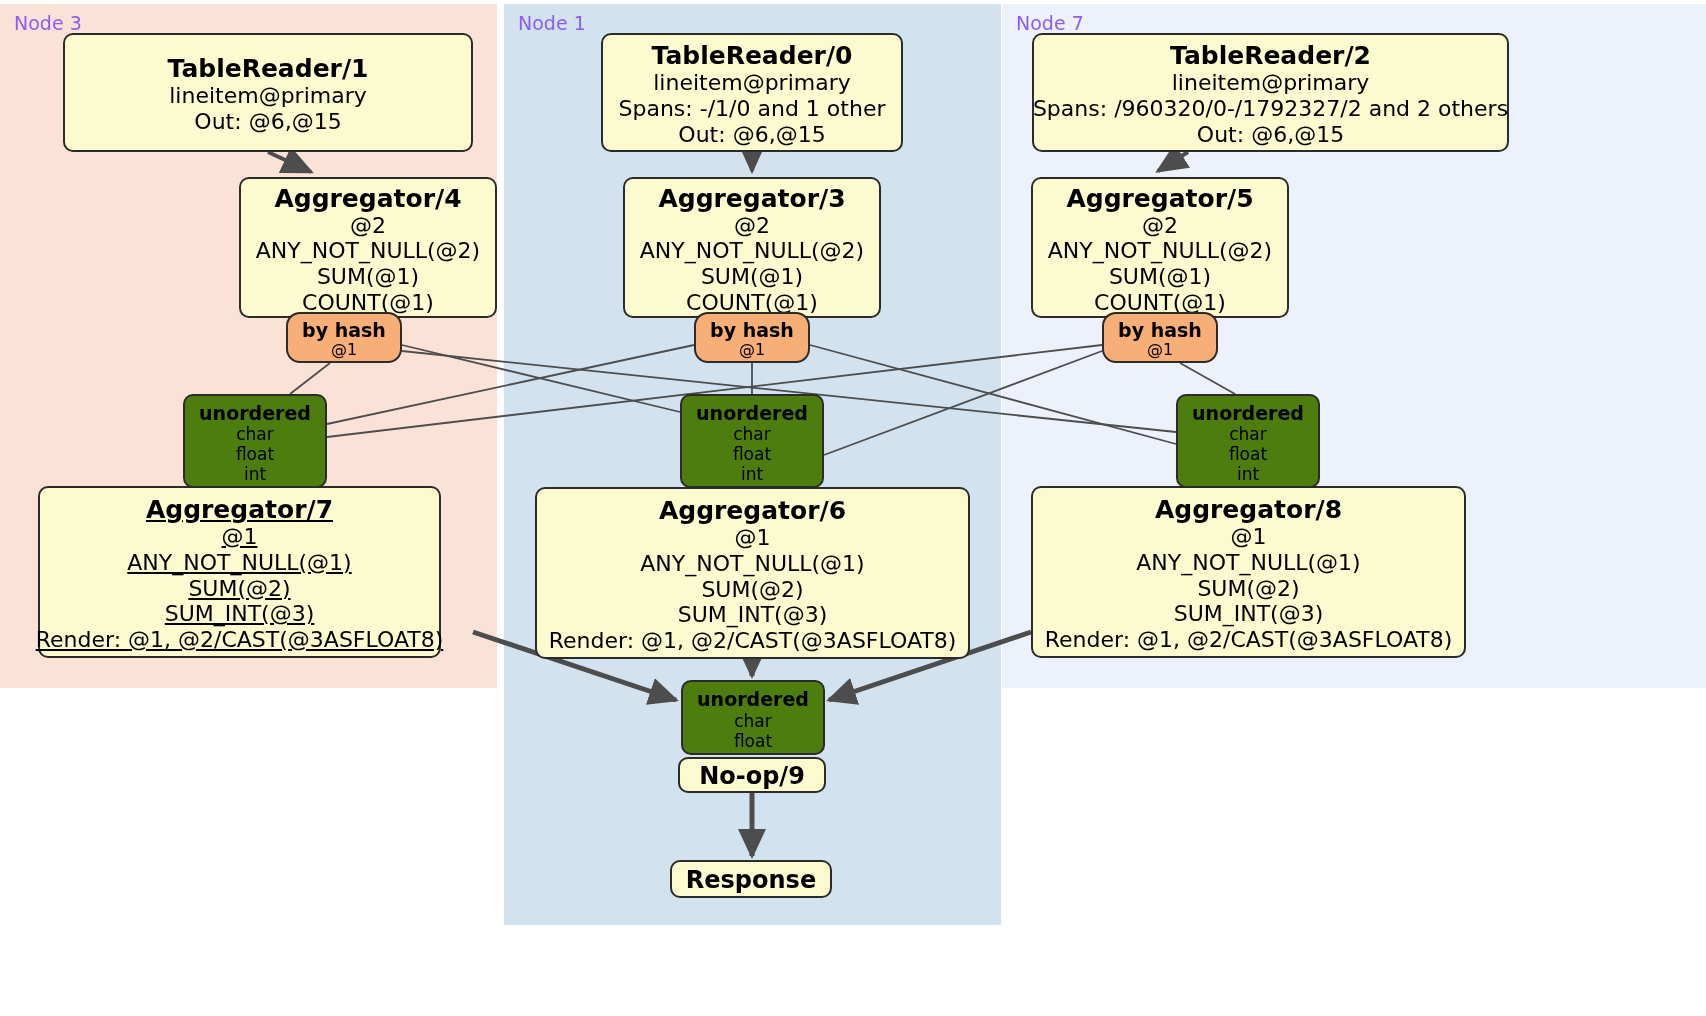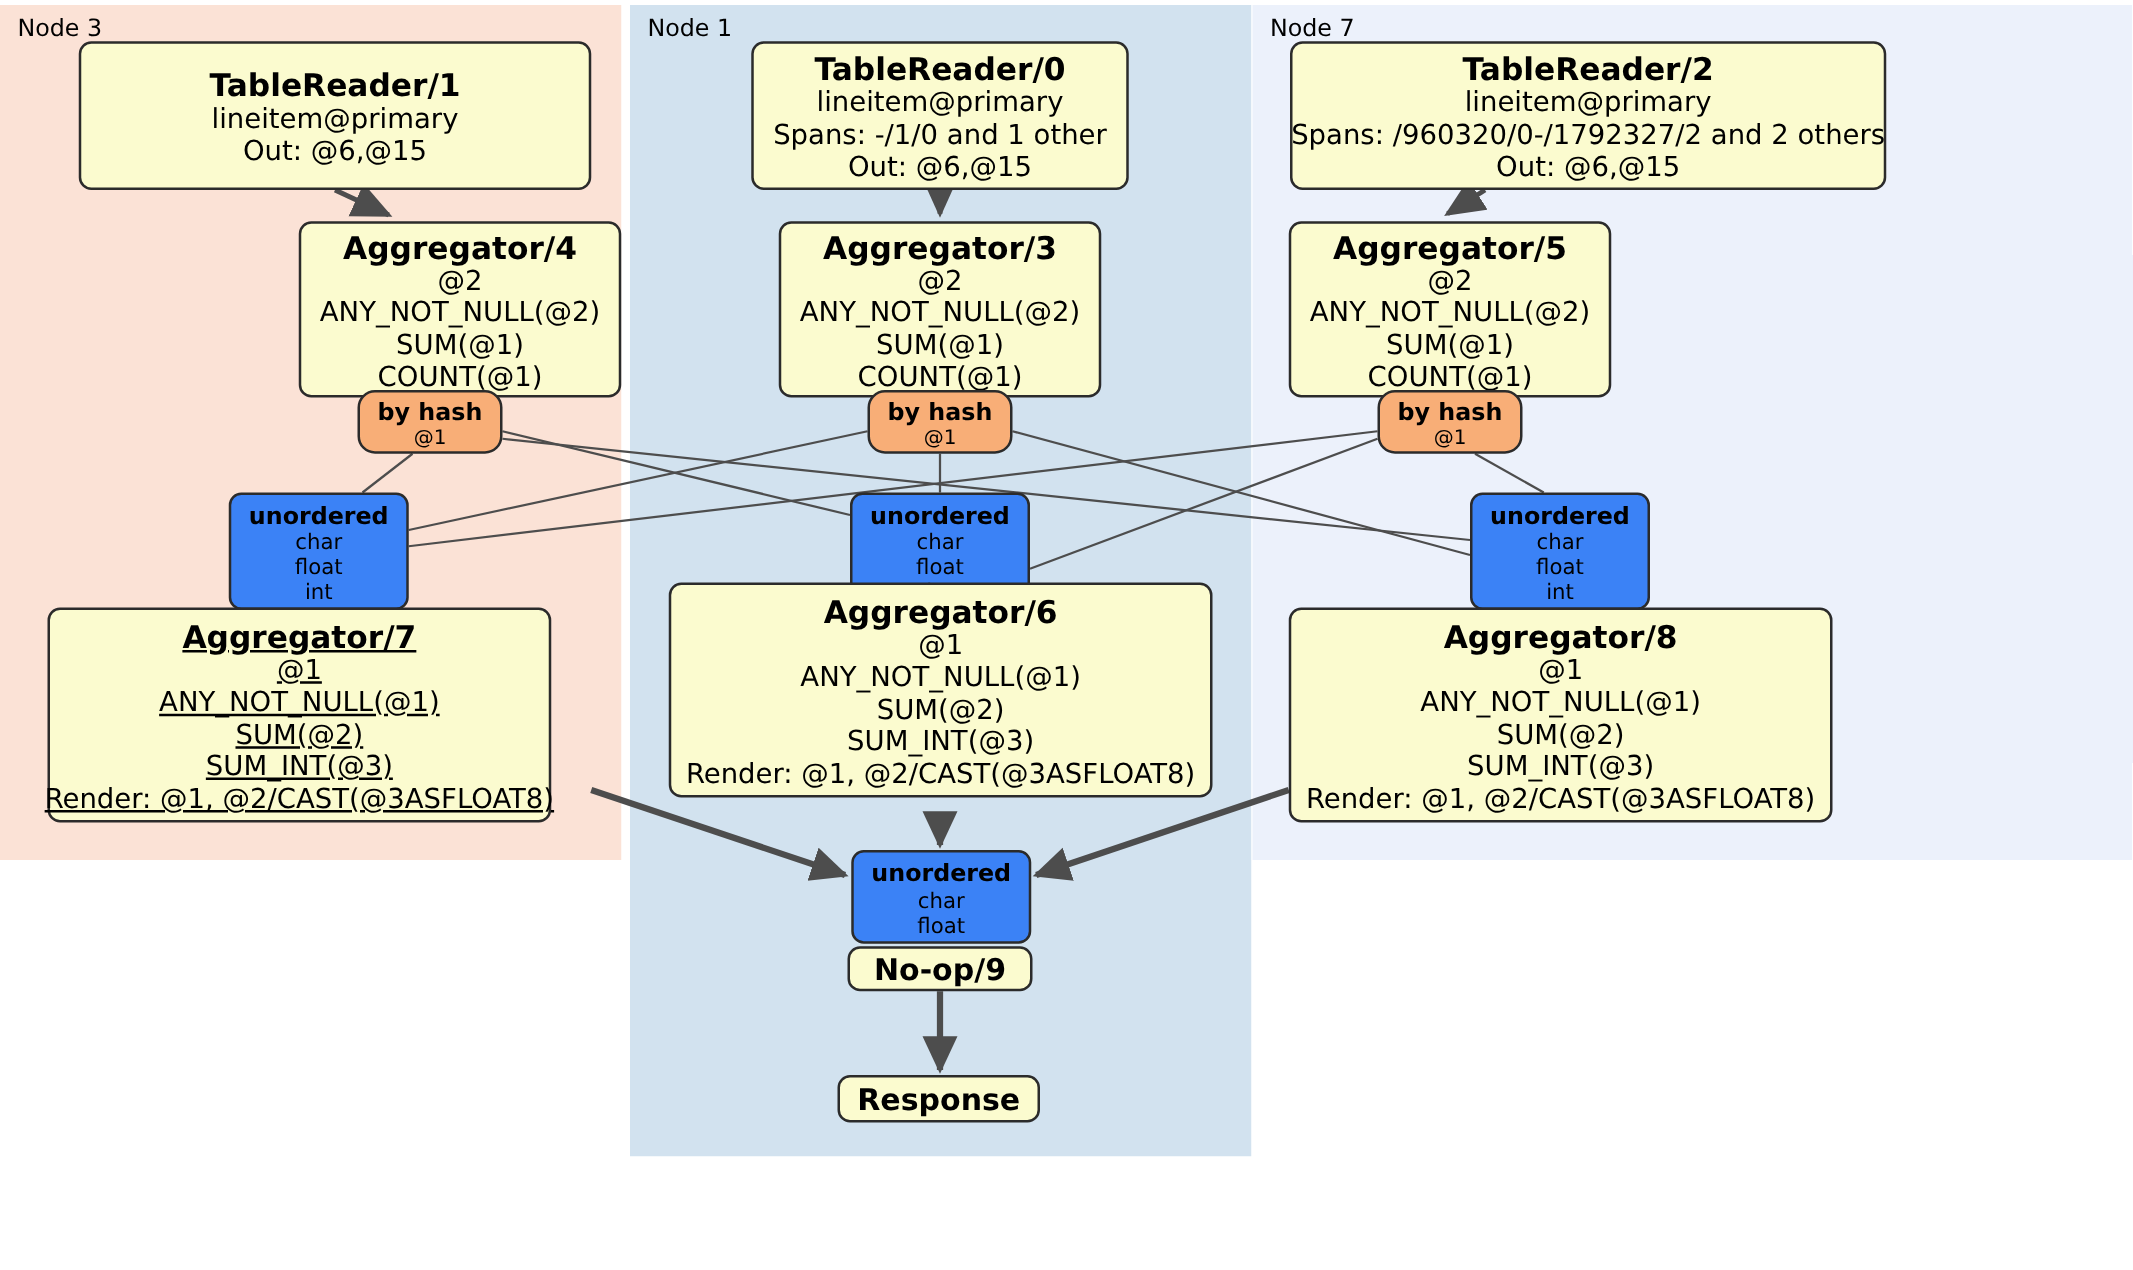--- a/index.html
+++ b/index.html
@@ -1,33 +1,33 @@
 <!DOCTYPE html>
 <html><head>
 <meta charset="utf-8">
 <title>Distributed Query Plan</title>
 <style>
   html,body{margin:0;padding:0;background:#ffffff;}
   body{font-family:"DejaVu Sans","Liberation Sans",sans-serif;}
   #stage{position:relative;width:1706px;height:1016px;overflow:hidden;background:#fff;}
 
   .node-panel{position:absolute;box-sizing:border-box;}
-  .node-label{position:absolute;font-size:19px;color:#000000;line-height:1;}
+  .node-label{position:absolute;font-size:19px;color:#8b5cf6;line-height:1;}
 
   svg.edges{position:absolute;left:0;top:0;width:1706px;height:1016px;pointer-events:none;}
 
   .gbox{
     position:absolute;box-sizing:border-box;
     border:2px solid #2b2b2b;border-radius:10px;
     display:flex;flex-direction:column;align-items:center;justify-content:center;
     text-align:center;
   }
   .proc{background:#fbfbcf;}
   .router{background:#f8ae77;border-radius:14px;}
-  .stream{background:#3b82f6;border-radius:10px;}
+  .stream{background:#4d7c0f;border-radius:10px;}
 
   .gtitle{font-weight:bold;font-size:25px;line-height:1.12;color:#000;}
   .gline{font-size:22px;line-height:1.17;color:#000;white-space:nowrap;}
 
   .router .gtitle{font-size:19px;line-height:1.1;}
   .router .gline{font-size:16px;line-height:1.1;}
   .stream .gtitle{font-size:19px;line-height:1.15;}
   .stream .gline{font-size:17px;line-height:1.18;}
 
   .small-proc .gtitle{font-size:24px;}
@@ -182,21 +182,21 @@
         <div class="gline">int</div>
       </div>
       <div class="gbox proc" style="left: 38px; top: 486px; width: 403px; height: 172px; padding-top: 5px; text-decoration: underline;">
         <div class="gtitle">Aggregator/7</div>
         <div class="gline">@1</div>
         <div class="gline">ANY_NOT_NULL(@1)</div>
         <div class="gline">SUM(@2)</div>
         <div class="gline">SUM_INT(@3)</div>
         <div class="gline">Render: @1, @2/CAST(@3ASFLOAT8)</div>
       </div>
-      <div class="gbox proc" style="left: 535px; top: 466px; width: 435px; height: 172px; padding-top: 5px;">
+      <div class="gbox proc" style="left: 535px; top: 487px; width: 435px; height: 172px; padding-top: 5px;">
         <div class="gtitle">Aggregator/6</div>
         <div class="gline">@1</div>
         <div class="gline">ANY_NOT_NULL(@1)</div>
         <div class="gline">SUM(@2)</div>
         <div class="gline">SUM_INT(@3)</div>
         <div class="gline">Render: @1, @2/CAST(@3ASFLOAT8)</div>
       </div>
       <div class="gbox proc" style="left: 1031px; top: 486px; width: 435px; height: 172px; padding-top: 5px;">
         <div class="gtitle">Aggregator/8</div>
         <div class="gline">@1</div>

